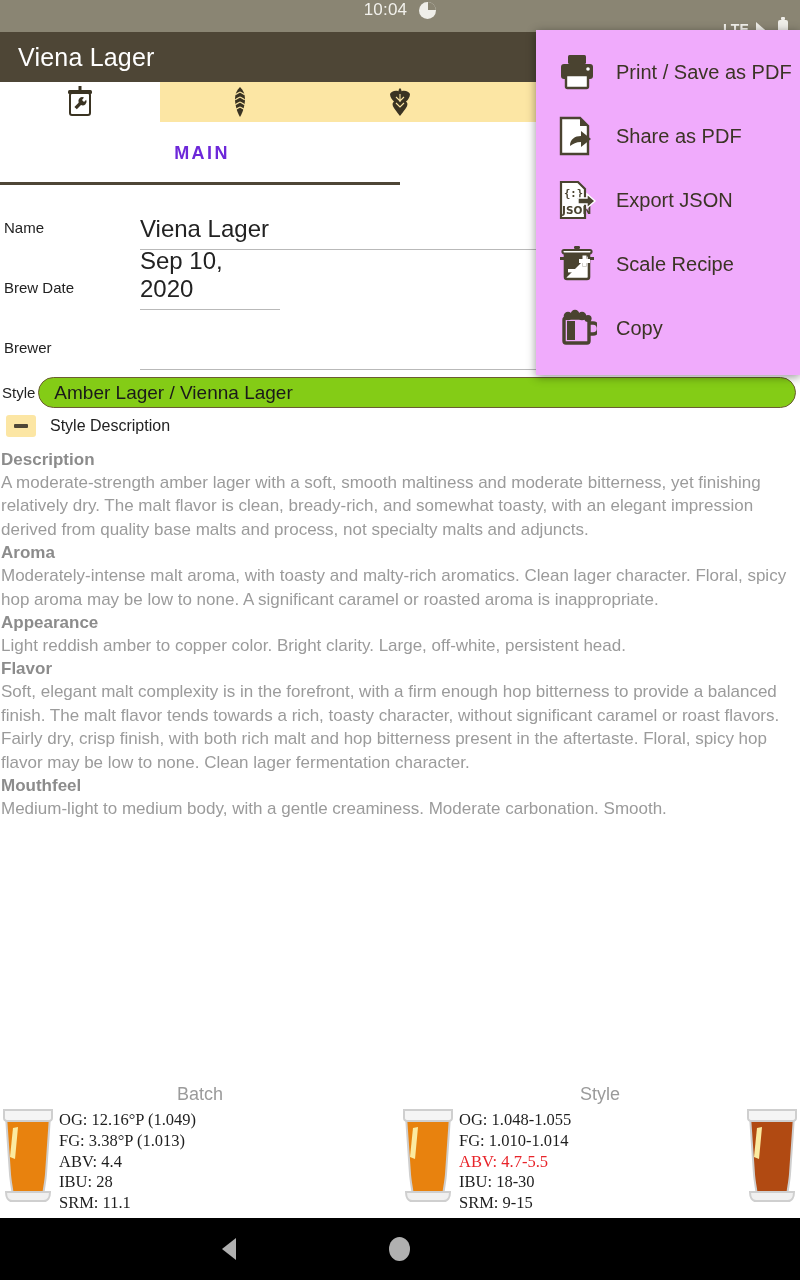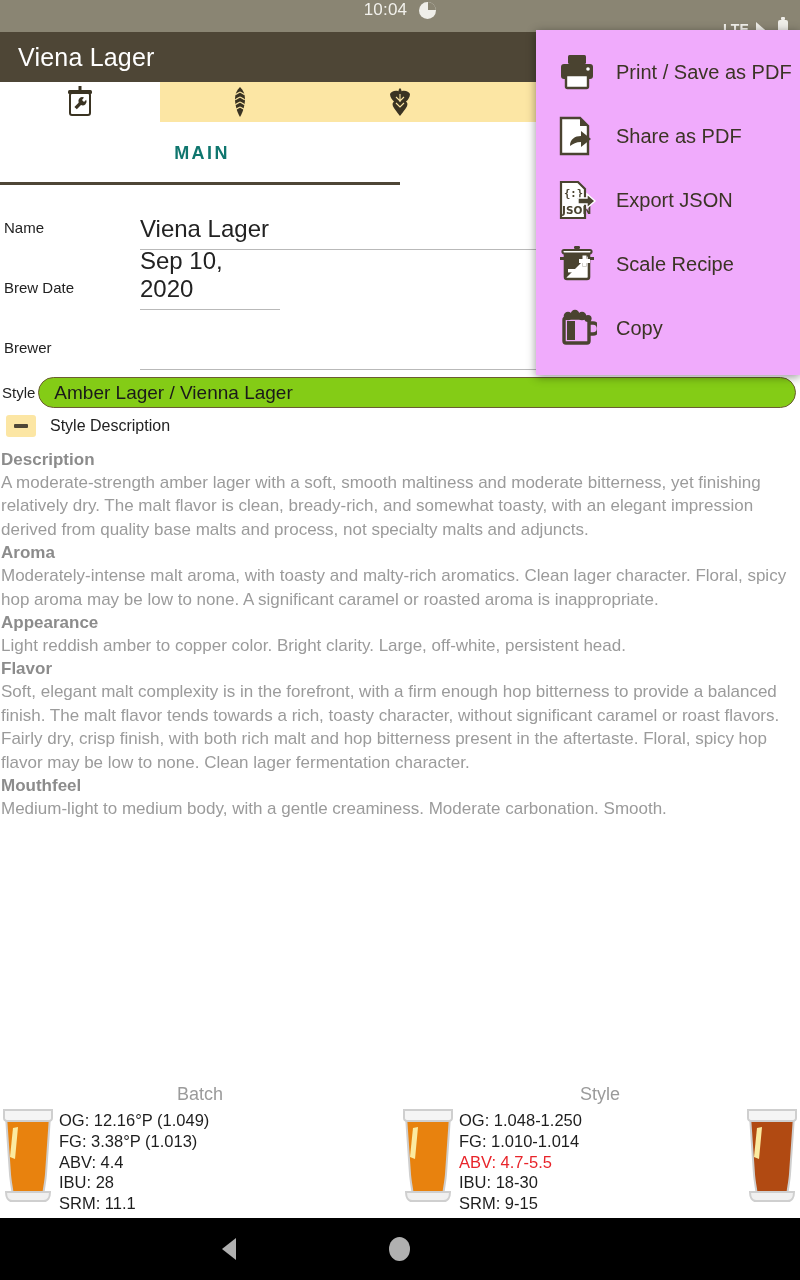--- a/index.html
+++ b/index.html
@@ -49,21 +49,21 @@
   }
   .tab.selected{background:#ffffff;}
   .tab svg{display:block;}
 
   
   .mainlabel-wrap{
     position:absolute;left:0;top:122px;width:800px;height:62px;
     display:flex;align-items:center;justify-content:center;
   }
   .mainlabel{
-    font-size:18px;font-weight:bold;letter-spacing:2.4px;color:#0f766e;
+    font-size:18px;font-weight:bold;letter-spacing:2.4px;color:#6d28d9;
     position:relative;left:-198px;
   }
   .main-underline{
     position:absolute;left:0;top:182px;width:400px;height:3px;background:#4e4636;
   }
 
   
   .form{position:absolute;left:0;top:190px;width:680px;}
   .frow{display:flex;align-items:flex-end;height:60px;padding:0 0 0 2px;}
   .flabel{
@@ -112,21 +112,21 @@
 
   
   .stats{
     position:absolute;left:0;top:1084px;width:800px;height:134px;
   }
   .stats-title{
     position:absolute;top:0;font-size:18px;color:#9b9b9b;
   }
   .stats-title.batch{left:0;width:400px;text-align:center;}
   .stats-title.style{left:400px;width:400px;text-align:center;}
-  .glassgroup{position:absolute;top:22px;display:flex;align-items:flex-start;}
+  .glassgroup{position:absolute;top:22px;display:flex;align-items:flex-start;font-family:Liberation Serif, serif;}
   .glassgroup.g1{left:0;}
   .glassgroup.g2{left:400px;}
   .glassgroup.g3{left:744px;}
   .statlines{padding-left:3px;padding-top:4px;}
   .statline{font-size:16.5px;color:#1e1e1e;line-height:20.8px;white-space:nowrap;}
   .statline.hl{color:#e8242a;}
 
   
   .navbar{
     position:absolute;left:0;top:1218px;width:800px;height:62px;background:#000;
@@ -297,21 +297,21 @@
     <div class="glassgroup g2">
       <span>
         <svg width="56" height="100" viewBox="0 0 56 100">
           <path d="M6 10h44l-4 58c-.6 9-3 18-3 24H13c0-6-2.4-15-3-24L6 10z" fill="#e8820e" stroke="#cfcfcf" stroke-width="2"></path>
           <path d="M4 4h48v8c0 2-2 3-4 3H8c-2 0-4-1-4-3V4z" fill="#f5f5f5" stroke="#cfcfcf" stroke-width="2"></path>
           <path d="M6 86h44c0 5-2 9-6 9H12c-4 0-6-4-6-9z" fill="#f0f0f0" stroke="#cfcfcf" stroke-width="2"></path>
           <path d="M13 22l5-1-3 32-5-2 3-29z" fill="#fbeaa0"></path>
         </svg>
       </span>
       <div class="statlines">
-        <div class="statline">OG: 1.048-1.250</div>
+        <div class="statline">OG: 1.048-1.055</div>
         <div class="statline">FG: 1.010-1.014</div>
         <div class="statline hl">ABV: 4.7-5.5</div>
         <div class="statline">IBU: 18-30</div>
         <div class="statline">SRM: 9-15</div>
       </div>
     </div>
 
     <div class="glassgroup g3">
       <span>
         <svg width="56" height="100" viewBox="0 0 56 100">

